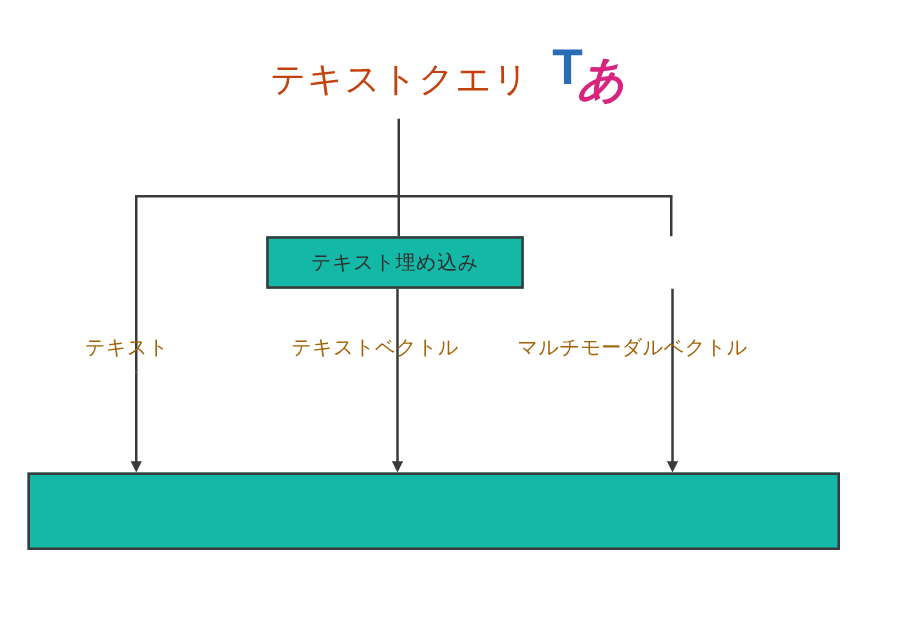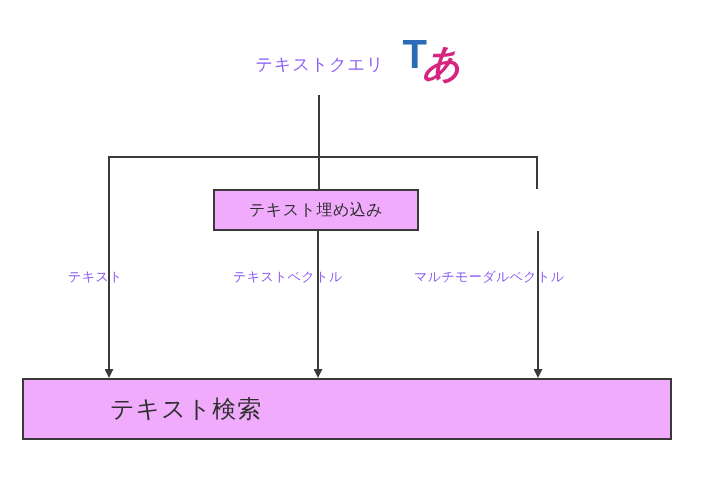--- a/index.html
+++ b/index.html
@@ -35,23 +35,23 @@
     left: 170px;
     top: 36px;
     width: 380px;
     height: 56px;
     display: flex;
     align-items: center;
     justify-content: center;
     gap: 18px;
   }
   .query-label {
-    font-size: 17px;
+    font-size: 28px;
     letter-spacing: 1px;
-    color: #8b5cf6;
+    color: #c2410c;
     white-space: nowrap;
   }
   .query-icon {
     position: relative;
     width: 62px;
     height: 52px;
     flex: 0 0 auto;
   }
   .query-icon .glyph-t {
     position: absolute;
@@ -69,21 +69,21 @@
     line-height: 1;
     font-family: "DejaVu Serif", serif;
     font-style: italic;
     font-weight: bold;
   }
 
   
   .node-box {
     position: absolute;
     box-sizing: border-box;
-    background: #f0abfc;
+    background: #14b8a6;
     border: 2px solid #3a3a3a;
     display: flex;
     align-items: center;
     justify-content: center;
   }
   #box-text-embedding {
     left: 213px;
     top: 189px;
     width: 206px;
     height: 42px;
@@ -121,22 +121,22 @@
     color: #2f2f2f;
     letter-spacing: 1px;
     white-space: nowrap;
   }
   #label-text-search { left: 86px; }
   #label-image-search { left: 450px; }
 
   
   .edge-label {
     position: absolute;
-    font-size: 13px;
-    color: #8b5cf6;
+    font-size: 16px;
+    color: #a16207;
     white-space: nowrap;
     letter-spacing: 0.4px;
   }
   #edge-label-text { left: 68px; top: 268px; }
   #edge-label-text-vector { left: 233px; top: 268px; }
   #edge-label-mm-vector { left: 414px; top: 268px; }
 </style>
 </head>
 <body>
 
@@ -176,17 +176,16 @@
     <span class="box-label">テキスト埋め込み</span>
   </div>
 
 
   <span class="edge-label" id="edge-label-text">テキスト</span>
   <span class="edge-label" id="edge-label-mm-vector">マルチモーダルベクトル</span>
   <span class="edge-label" id="edge-label-text-vector">テキストベクトル</span>
 
   <div class="node-box" id="box-search">
     <div class="search-labels">
-      <span class="search-label" id="label-text-search">テキスト検索</span>
     </div>
   </div>
 
 </div>
 
 </body></html>

